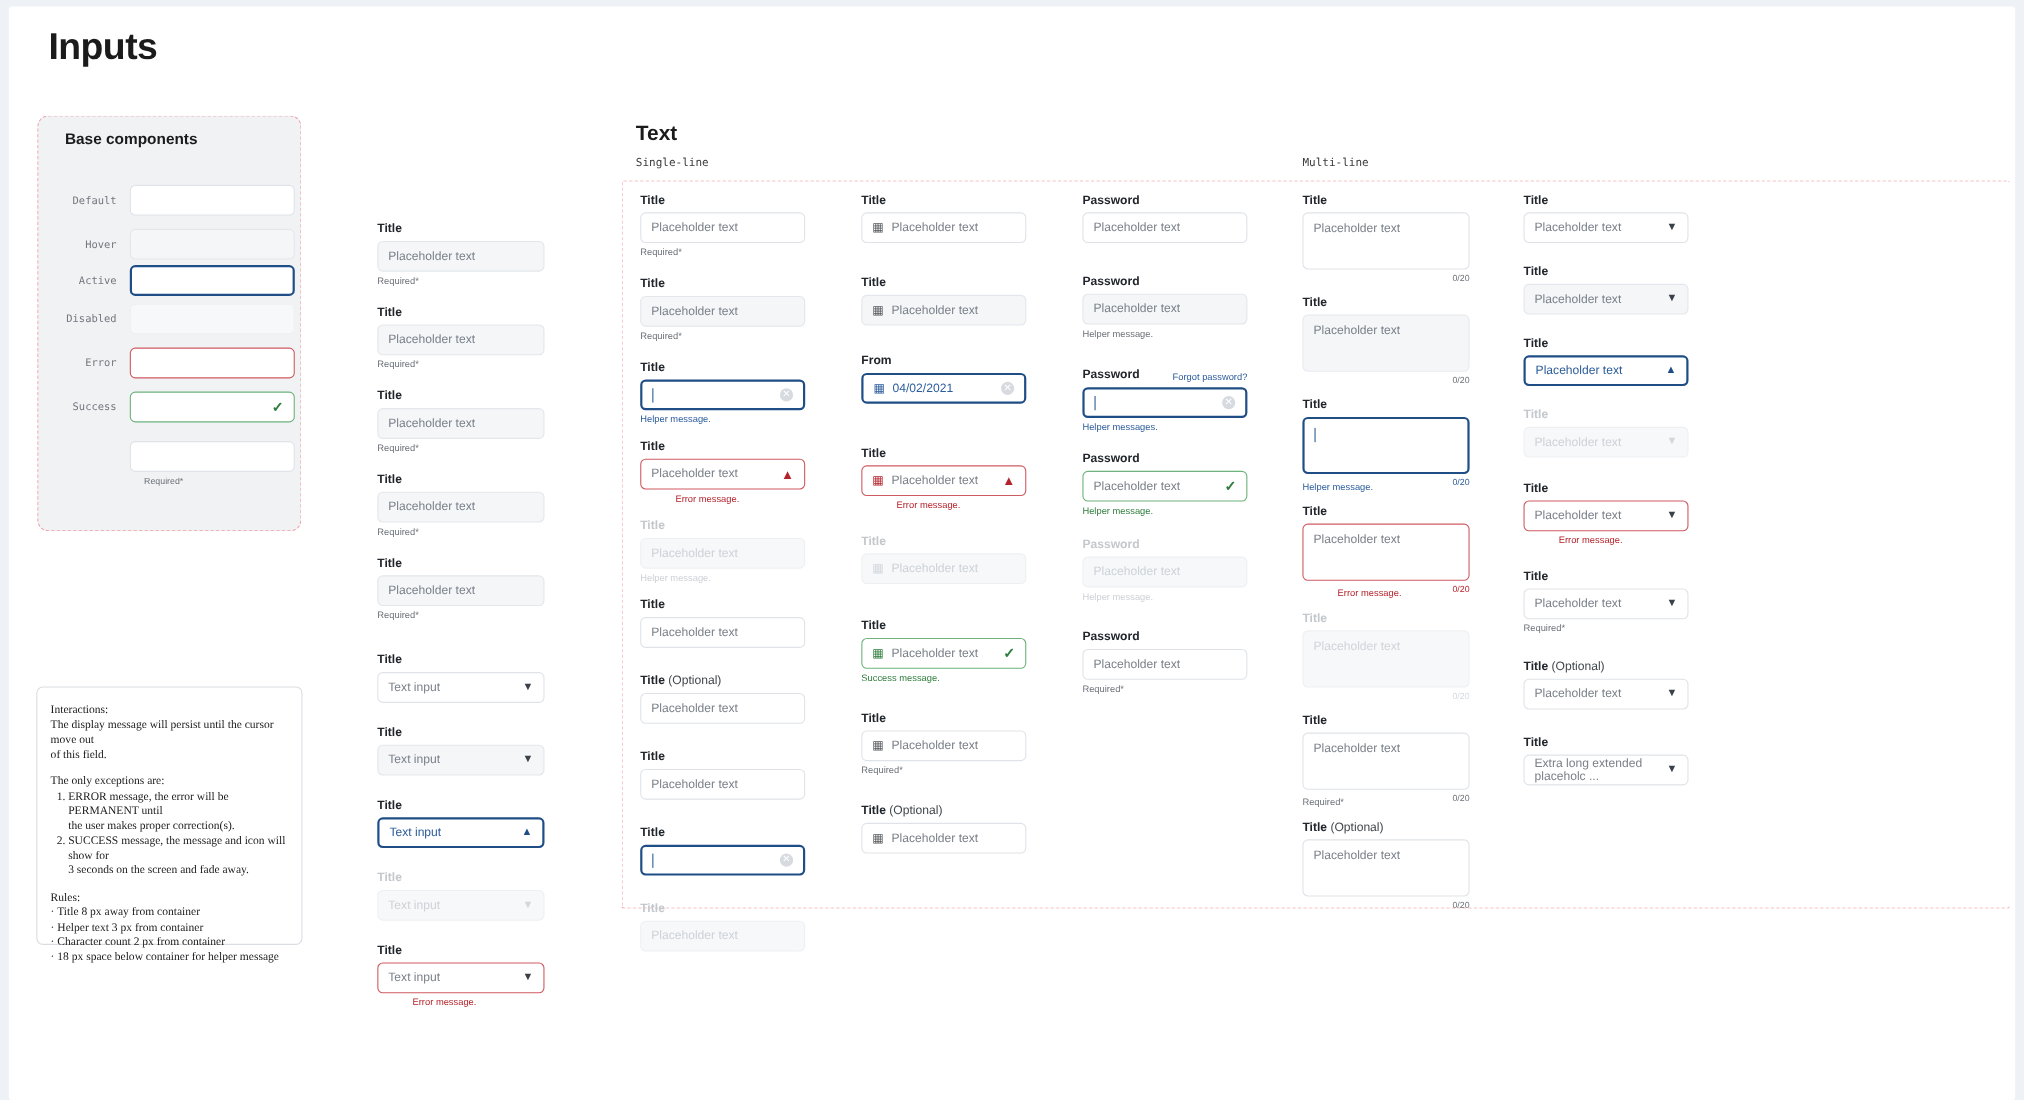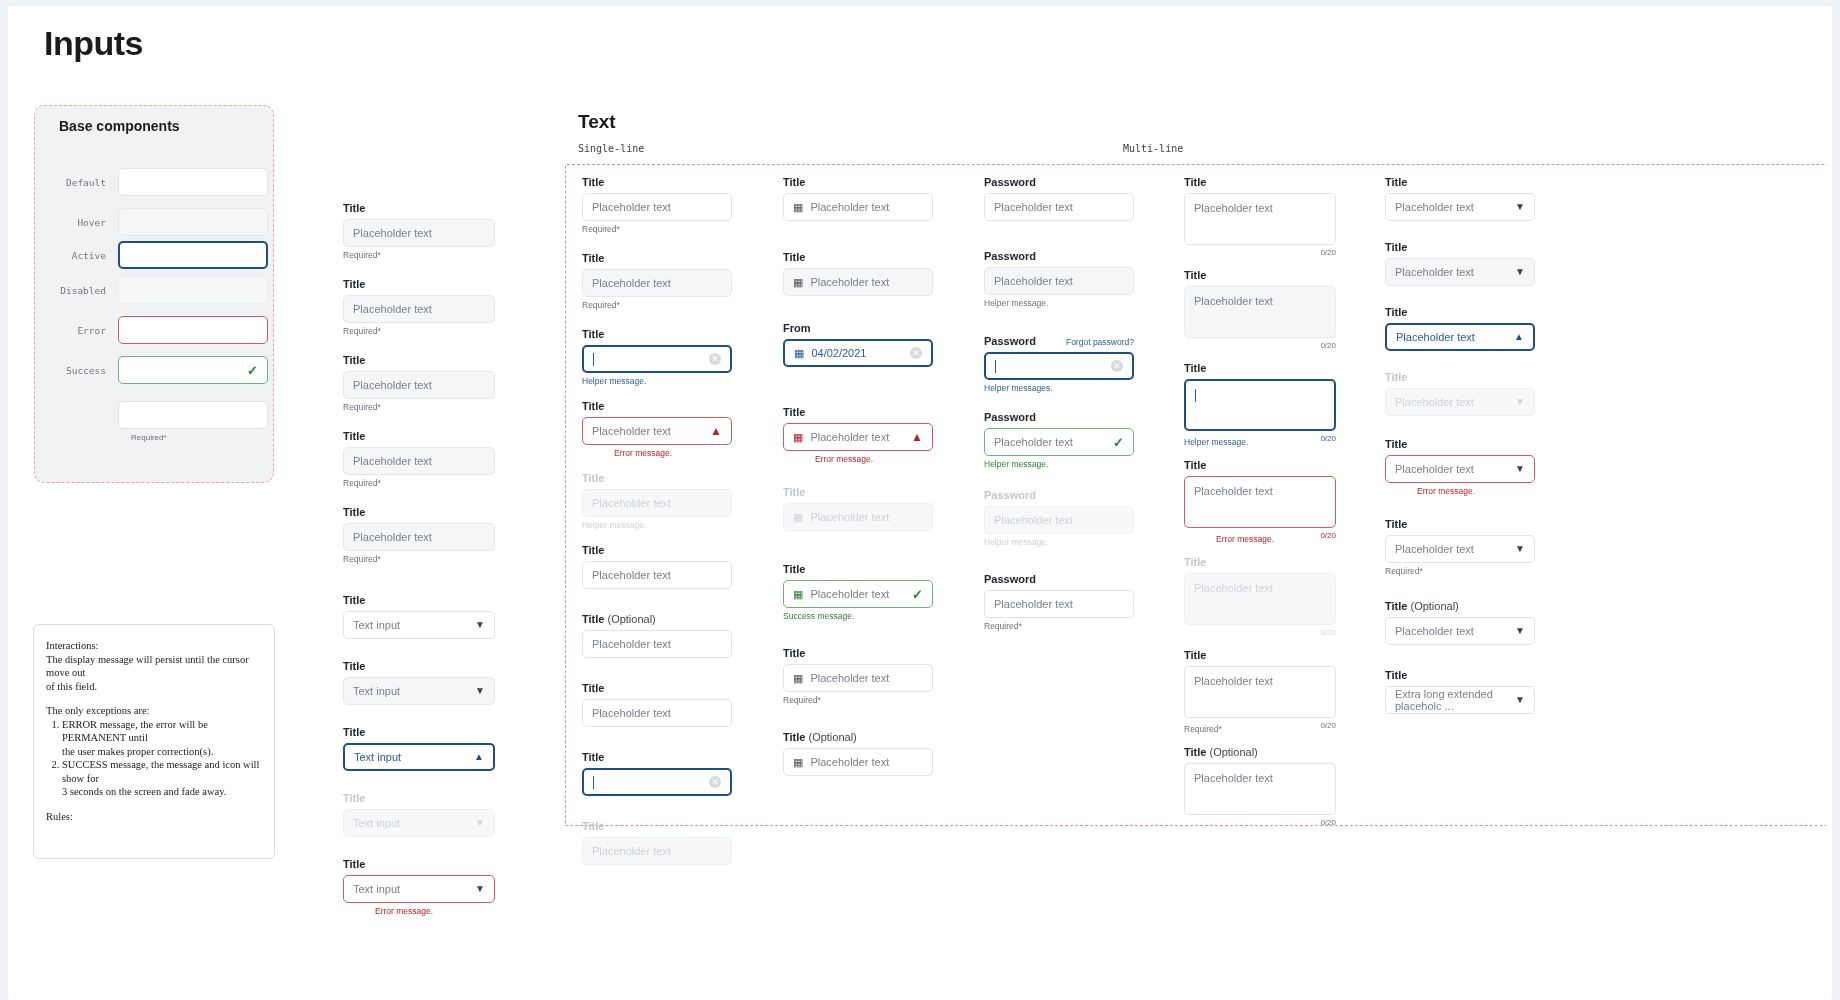--- a/index.html
+++ b/index.html
@@ -205,20 +205,26 @@
         <span>ERROR message, the error will be PERMANENT until</span><br>
         <span>the user makes proper correction(s).</span>
       </li>
       <li>
         <span>SUCCESS message, the message and icon will show for</span><br>
         <span>3 seconds on the screen and fade away.</span>
       </li>
     </ol>
     <div class="gap"></div>
     <div>Rules:</div>
+    <div class="bullets">
+      <div>· Title 8 px away from container</div>
+      <div>· Helper text 3 px from container</div>
+      <div>· Character count 2 px from container</div>
+      <div>· 18 px space below container for helper message</div>
+    </div>
   </div>
 
   <div class="midcol" id="mid-text" style="top:196px;">
       <div class="fgroup" style="margin-bottom:18px;">
         <div class="lbl">Title</div>
         <div class="fld hover">
           <span>Placeholder text</span>
         </div>
         <div class="help">Required*</div>
       </div>
@@ -295,21 +301,21 @@
             <span style="">Text input</span>
             <span class="icon-right chev">▼</span>
           </div>
           <div class="help err">Error message.</div>
         </div>
       </div>
     </div>
 
   <div class="types-h">Text</div>
   <div class="sec-lbl" style="left:570px; top:137px;">Single-line</div>
-  <div class="sec-lbl" style="left:1115px; top:137px;text-align:center;">Multi-line</div>
+  <div class="sec-lbl" style="left:1176px; top:137px;text-align:center;">Multi-line</div>
 
   <div class="dashbox"></div>
 
   <div class="tcol" id="col-text" style="left:574px;  top:170px; width:150px;">
       <div class="fgroup" style="margin-bottom: 18px;">
         <div class="lbl">Title</div>
         <div class="fld">
           <span>Placeholder text</span>
         </div>
         <div class="help">Required*</div>

